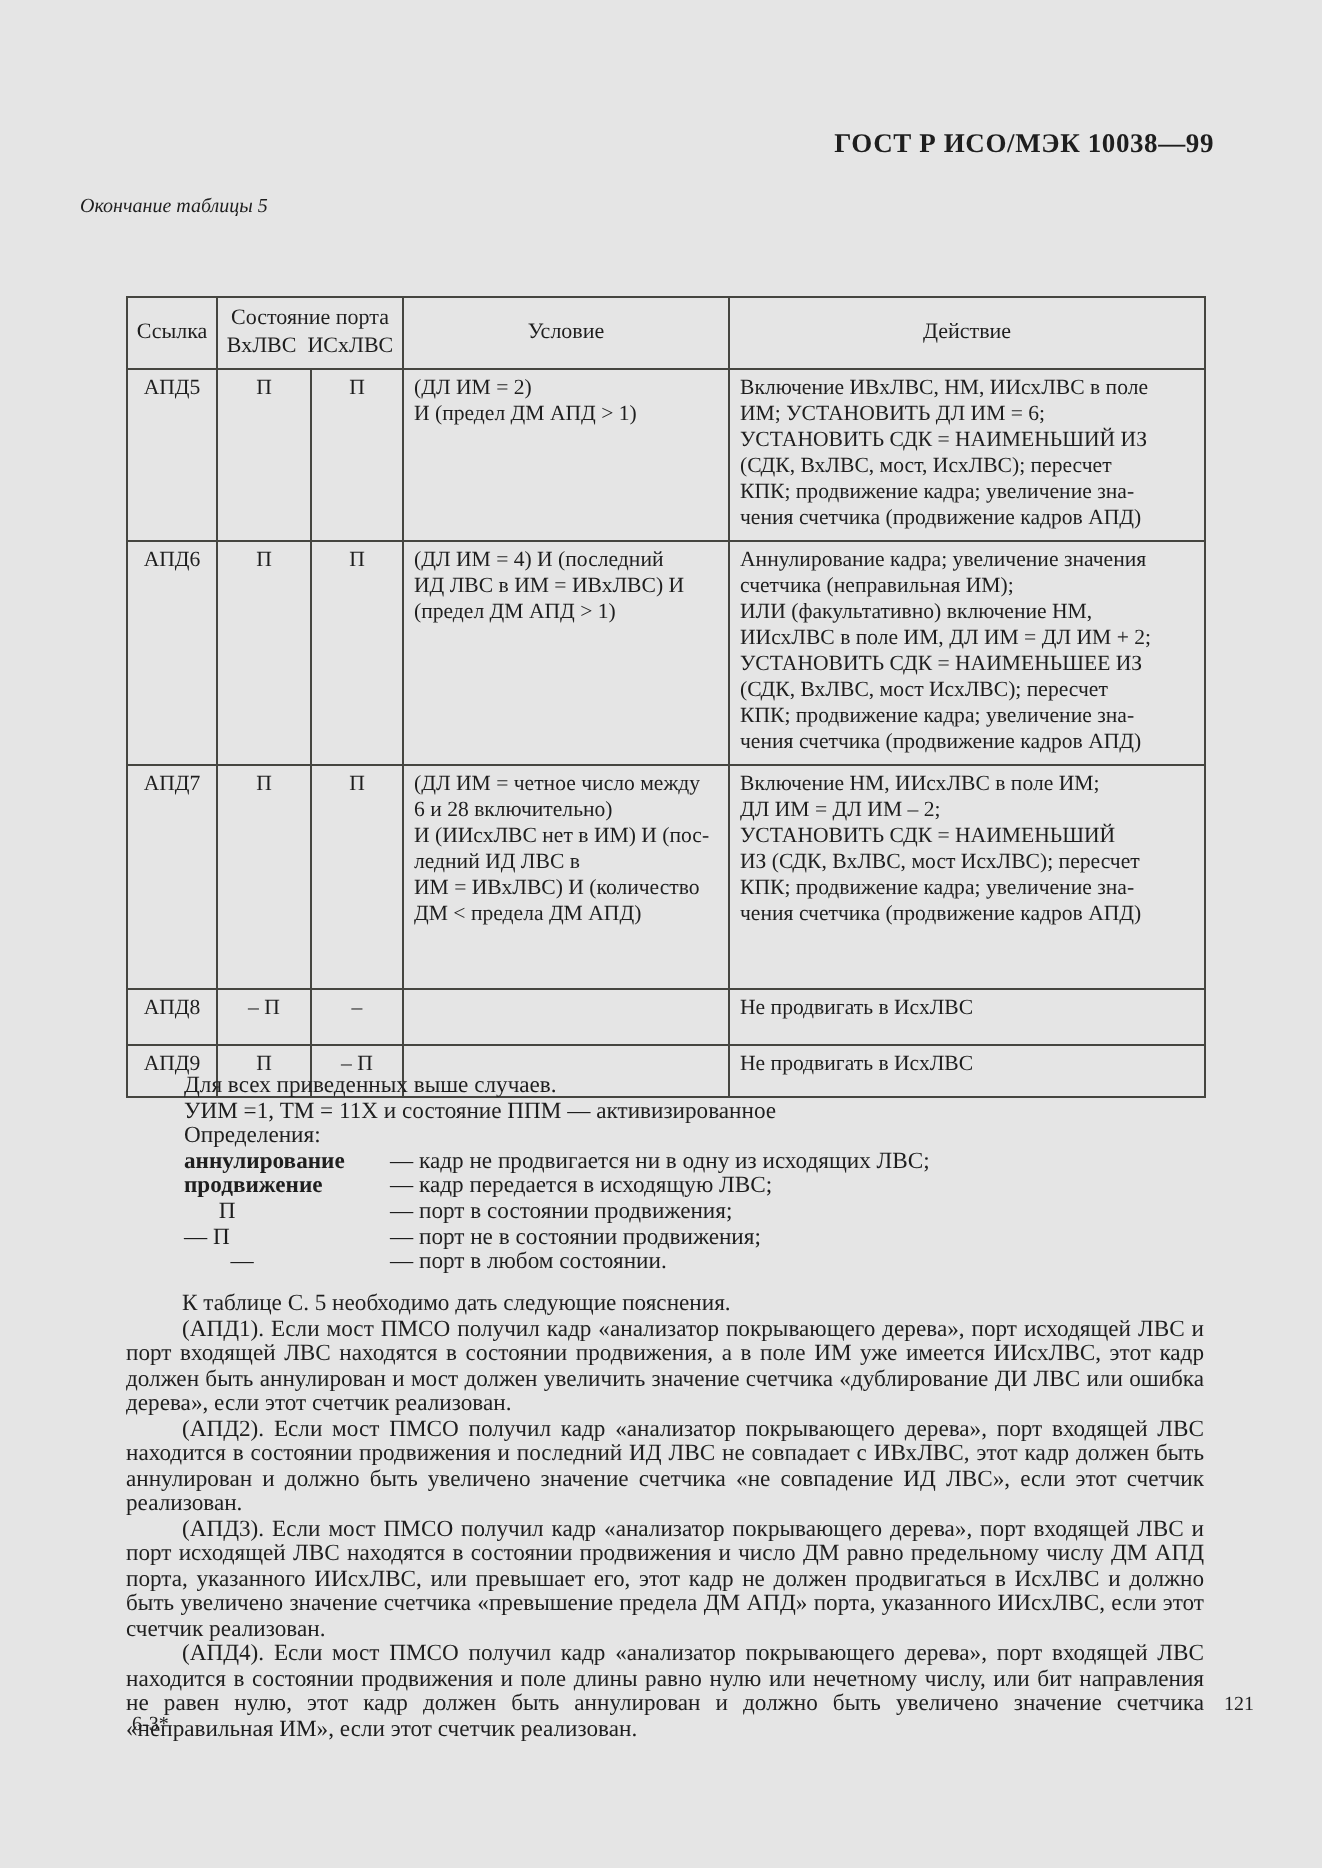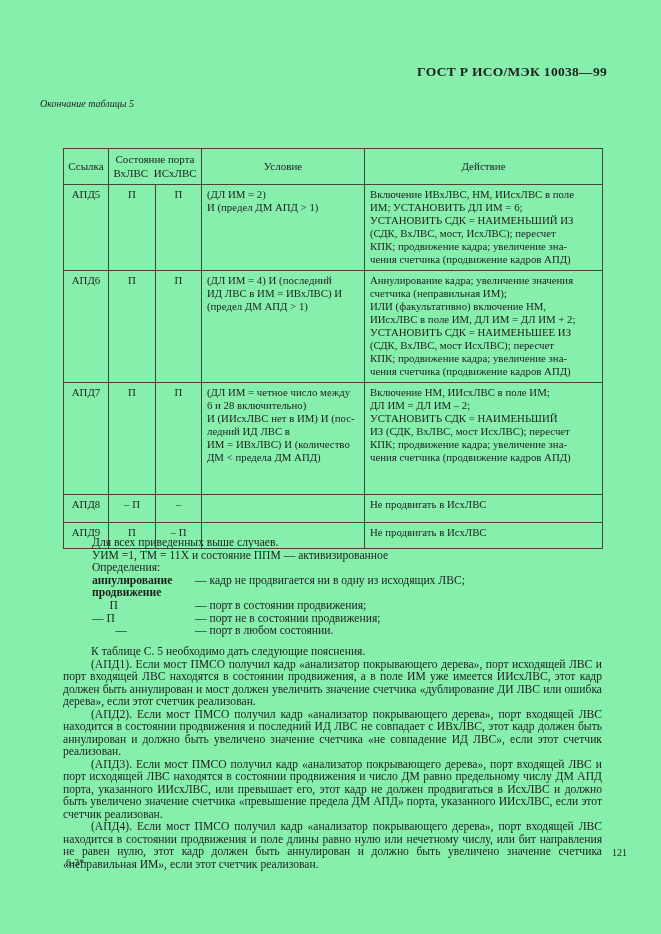--- a/index.html
+++ b/index.html
@@ -5,21 +5,21 @@
   * { margin: 0; padding: 0; box-sizing: border-box; }
   html, body { background: #fdfdfb; }
   body {
     font-family: "Liberation Serif", "DejaVu Serif", serif;
     color: #1e1e1e;
   }
   .page {
     position: relative;
     width: 661px;
     height: 934px;
-    background: #86efac;
+    background: #e5e5e5;
     overflow: hidden;
   }
   .doc-header {
     position: absolute;
     top: 64px;
     right: 54px;
     font-size: 13.5px;
     font-weight: bold;
     letter-spacing: 0.3px;
     white-space: nowrap;
@@ -201,20 +201,21 @@
   <div class="notes">
     <div class="note-line">Для всех приведенных выше случаев.</div>
     <div class="note-line">УИМ =1, ТМ = 11Х и состояние ППМ — активизированное</div>
     <div class="note-line">Определения:</div>
     <div class="def-row">
       <span class="def-term bold">аннулирование</span>
       <span class="def-desc">— кадр не продвигается ни в одну из исходящих ЛВС;</span>
     </div>
     <div class="def-row">
       <span class="def-term bold">продвижение</span>
+      <span class="def-desc">— кадр передается в исходящую ЛВС;</span>
     </div>
     <div class="def-row">
       <span class="def-term">      П</span>
       <span class="def-desc">— порт в состоянии продвижения;</span>
     </div>
     <div class="def-row">
       <span class="def-term">— П</span>
       <span class="def-desc">— порт не в состоянии продвижения;</span>
     </div>
     <div class="def-row">

